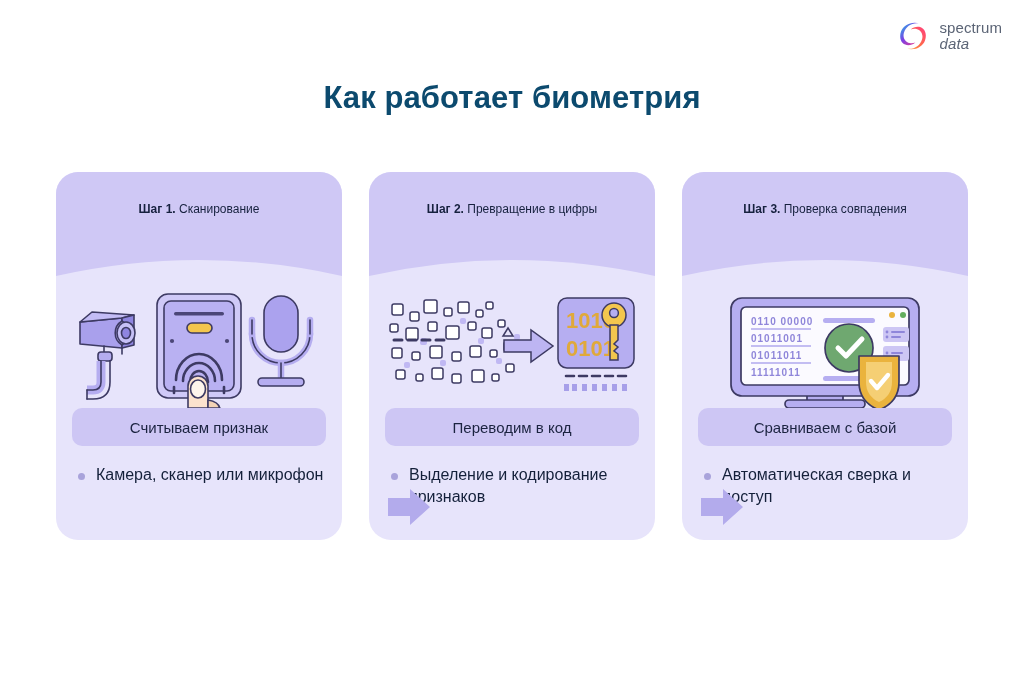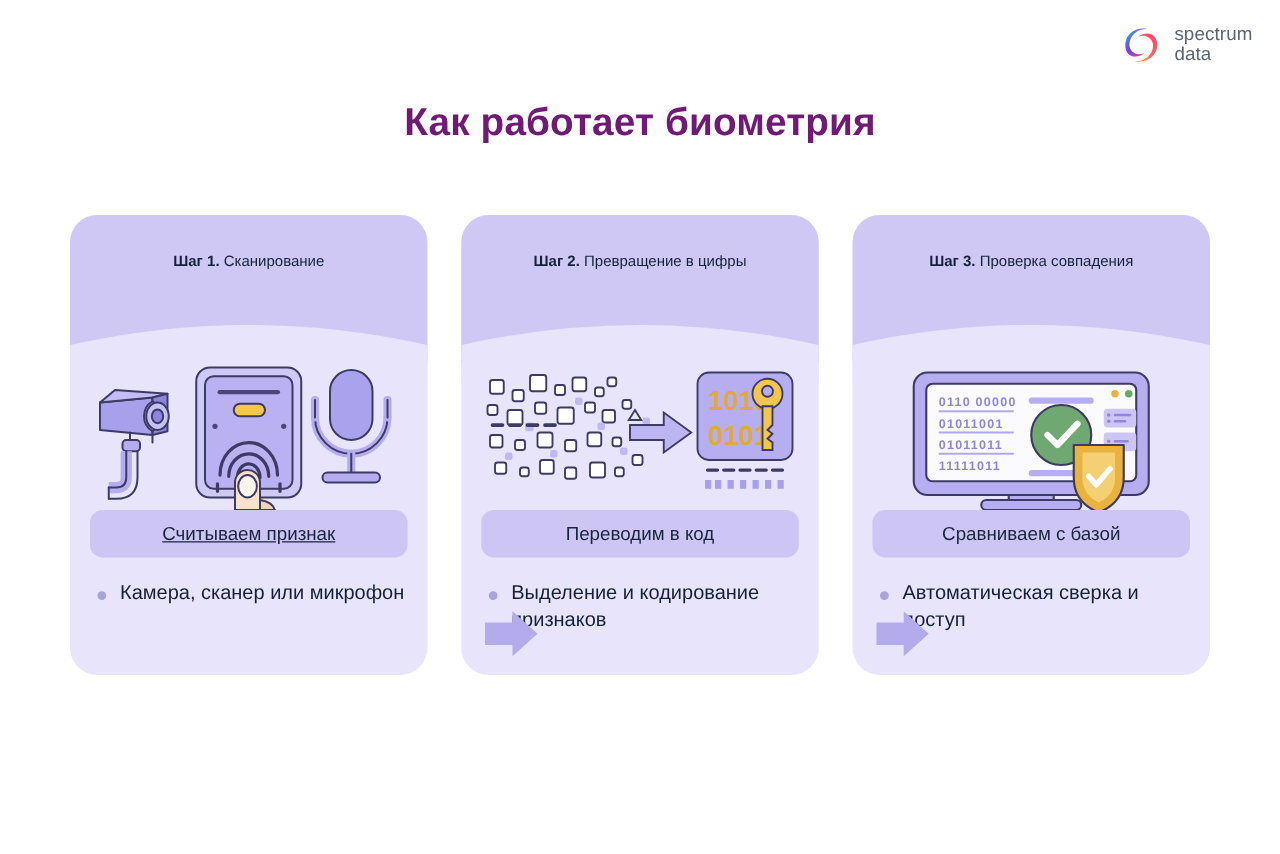--- a/index.html
+++ b/index.html
@@ -17,28 +17,28 @@
     display: flex; align-items: center; gap: 14px;
   }
   .logo-mark { width: 26px; height: 30px; display:block; }
   .logo-text { line-height: 1.0; }
   .logo-text .l1, .logo-text .l2 {
     display: block;
     font-family: "Liberation Sans", sans-serif;
     font-size: 15px; font-weight: 400; letter-spacing: .1px;
     color: #5b6475;
   }
-  .logo-text .l2 { margin-top: 1px; }
+  .logo-text .l2 { margin-top: 1px; font-style: italic; }
 
   
   .page-title {
     position: absolute; top: 80px; left: 0; width: 1024px;
     text-align: center;
     font-size: 31px; font-weight: 700; letter-spacing: .1px;
-    color: #701a75;
+    color: #0c4a6e;
   }
 
   
   .cards { position: absolute; top: 172px; left: 56px; width: 912px; height: 368px; }
   .card {
     position: absolute; top: 0; width: 286px; height: 368px;
     border-radius: 22px; overflow: hidden;
     background: #e7e4fb;
   }
   .card.c1 { left: 0; }
@@ -64,21 +64,21 @@
   .card.c1 .illus { top: 116px; height: 120px; }
   .card.c2 .illus { top: 118px; height: 108px; }
   .card.c3 .illus { top: 122px; height: 116px; }
 
   .pill {
     position: absolute; left: 16px; width: 254px; height: 38px;
     background: #cdc6f4; border-radius: 10px;
     display: flex; align-items: center; justify-content: center;
     font-size: 15px; color: #1b2340;
   }
-  .card.c1 .pill { top: 236px; text-decoration: underline; }
+  .card.c1 .pill { top: 236px; }
   .card.c2 .pill { top: 236px; }
   .card.c3 .pill { top: 236px; }
 
   .bullet {
     position: absolute; top: 292px; left: 22px; width: 250px;
     display: flex; gap: 11px; align-items: flex-start;
   }
   .bullet .dot {
     flex: 0 0 auto; width: 7px; height: 7px; border-radius: 50%;
     background: #a9a3db; margin-top: 9px;

